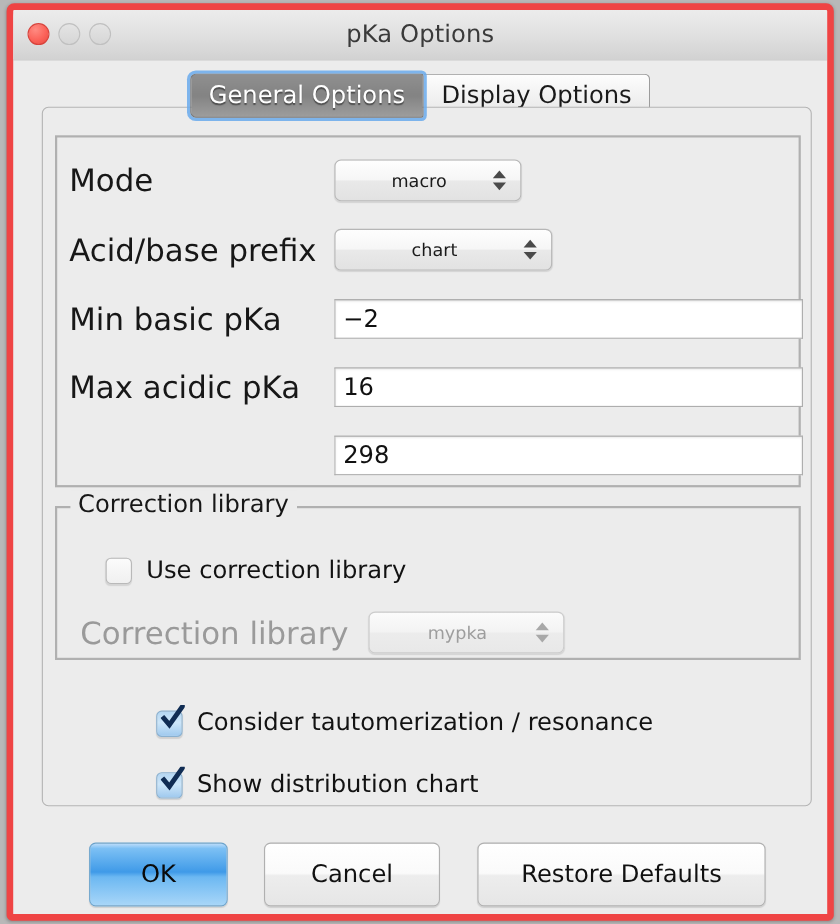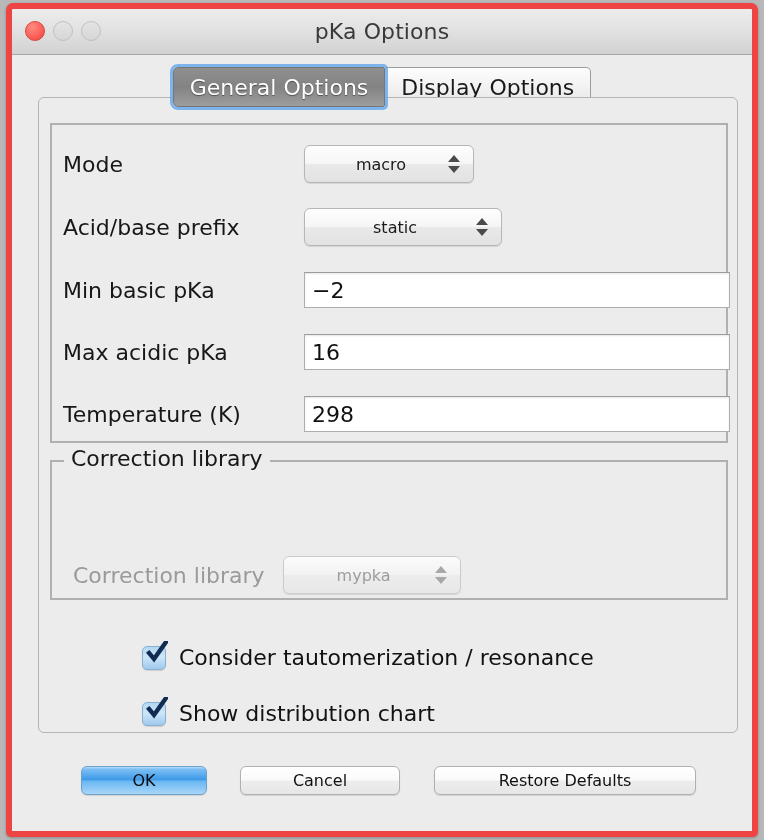--- a/index.html
+++ b/index.html
@@ -143,21 +143,21 @@
     position: absolute;
     left: 0;
     right: 0;
     height: 42px;
     display: flex;
     align-items: center;
   }
   .lbl {
     position: absolute;
     left: 11px;
-    font-size: 22px;
+    font-size: 28px;
     color: #171717;
     white-space: nowrap;
   }
   .lbl.disabled {
     color: #9a9a9a;
   }
 
   
   .popup {
     position: absolute;
@@ -285,29 +285,29 @@
   .btnbar {
     position: absolute;
     left: 0;
     top: 757px;
     width: 752px;
     height: 60px;
   }
   .btn {
     position: absolute;
     box-sizing: border-box;
-    height: 29px;
+    height: 58px;
     border: 1px solid #b0b0b0;
     border-radius: 6px;
     background: linear-gradient(to bottom, #ffffff 0%, #fafafa 48%, #ededed 52%, #e6e6e6 100%);
     box-shadow: 0 1px 1px rgba(0,0,0,0.12);
     display: flex;
     align-items: center;
     justify-content: center;
-    font-size: 16px;
+    font-size: 22px;
     color: #111111;
   }
   .btn.default {
     background: linear-gradient(to bottom, #bcdcfa 0%, #7cc0f4 8%, #3f9ae8 46%, #6cb8f2 54%, #a8d6f8 100%);
     border: 1px solid #6ba3cc;
     color: #0a0a0a;
   }
 </style>
 </head>
 <body>
@@ -345,21 +345,21 @@
           <span class="arrows">
             <span class="arrow-up"></span>
               <span class="arrow-dn"></span>
           </span>
         </div>
       </div>
 
       <div class="row" style="top:81px;">
         <span class="lbl">Acid/base prefix</span>
         <div class="popup" style="left:252px; width:198px;">
-          <span class="pv">static</span>
+          <span class="pv">chart</span>
           <span class="arrows">
             <span class="arrow-up"></span>
               <span class="arrow-dn"></span>
           </span>
         </div>
       </div>
 
       <div class="row" style="top:144px;">
         <span class="lbl">Min basic pKa</span>
         <div class="tfield" style="left:252px; width:426px;">
@@ -368,30 +368,33 @@
       </div>
 
       <div class="row" style="top:206px;">
         <span class="lbl">Max acidic pKa</span>
         <div class="tfield" style="left:252px; width:426px;">
           <span>16</span>
         </div>
       </div>
 
       <div class="row" style="top:268px;">
-        <span class="lbl">Temperature (K)</span>
         <div class="tfield" style="left:252px; width:426px;">
           <span>298</span>
         </div>
       </div>
     </div>
 
     <div class="groupbox">
       <span class="group-title">Correction library</span>
 
+      <div class="cbrow" style="left:44px; top:44px;">
+        <span class="cbox off"></span>
+        <span class="cb-label">Use correction library</span>
+      </div>
 
       <div style="position:absolute; left:21px; top:94px; display:flex; align-items:center; gap:18px;">
         <span class="lbl disabled" style="position:static;">Correction library</span>
         <div class="popup disabled" style="position:relative; width:178px;">
           <span class="pv">mypka</span>
           <span class="arrows">
             <span class="arrow-up"></span>
               <span class="arrow-dn"></span>
           </span>
         </div>

